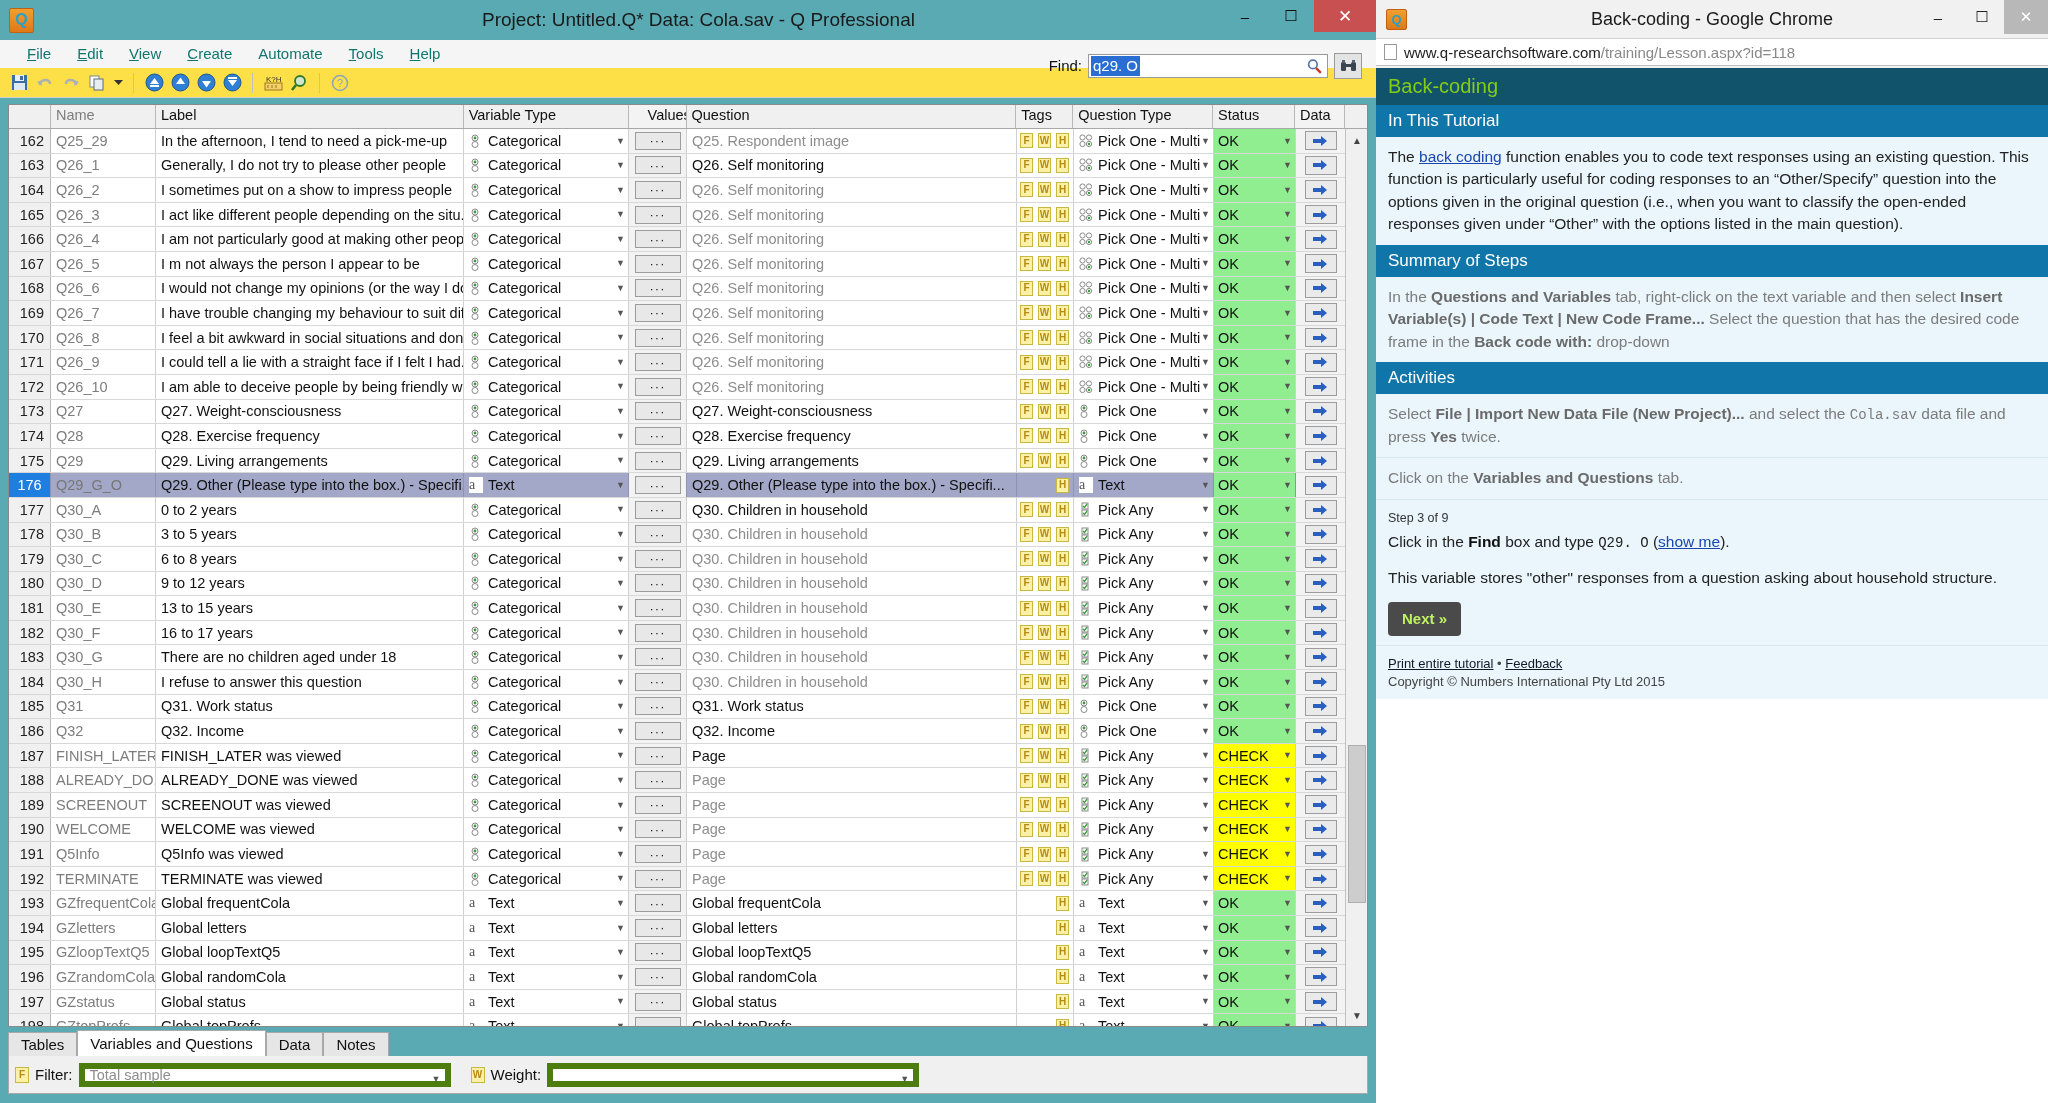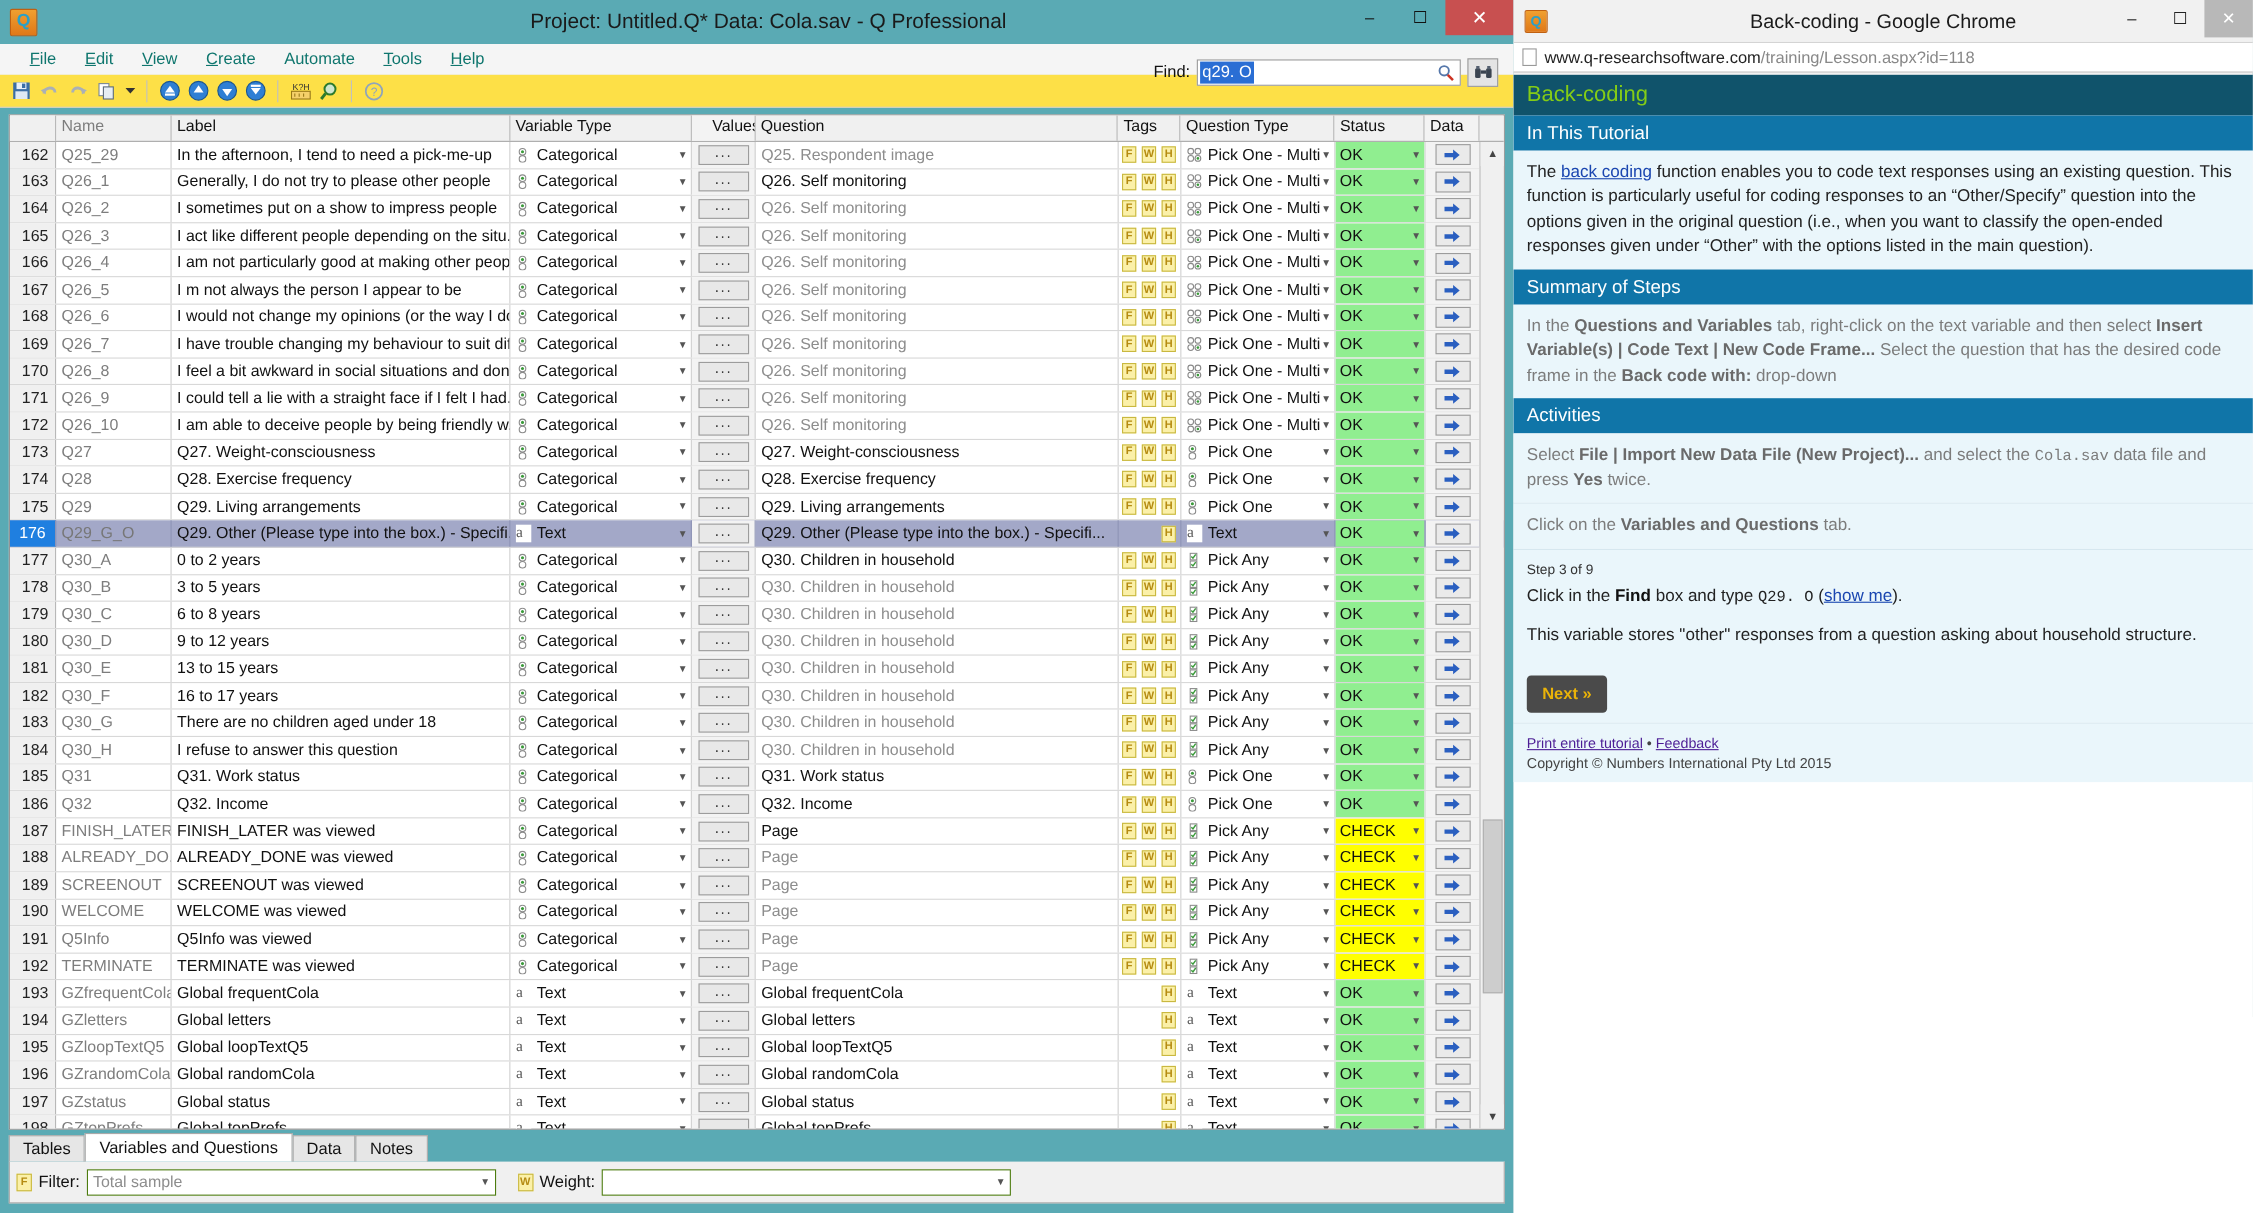--- a/index.html
+++ b/index.html
@@ -197,21 +197,21 @@
   }
   .tab.active { background:#fff; height:26px; font-weight:normal; }
   #fw-row {
     height: 38px; background:#f0f0f0; border:1px solid #a9a9a9; border-top:none;
     display:flex; align-items:center; padding:0 6px; gap:6px;
   }
   .fw-tag { width:14px; height:16px; background:#fbf0a8; border:1px solid #c9b840;
             font-size:10px; font-weight:bold; color:#b58b12;
             display:flex; align-items:center; justify-content:center; }
   .fw-label { font-size:15px; color:#111; }
-  .fw-sel { height:24px; background:#fff; border:1px solid #4d7c0f;
+  .fw-sel { height:24px; background:#fff; border:6px solid #4d7c0f;
             display:flex; align-items:center; padding-left:5px; position:relative;
             font-size:14.5px; }
   .fw-sel .cb-arrow { top:3px; right:3px; }
 
   
   #chrome-window {
     position:absolute; left:1376px; top:0;
     width: 672px; height: 1103px;
     background:#f1f1f1;
   }
@@ -247,26 +247,26 @@
     background:#eaf6fb; color:#222; font-size:15.5px; line-height:1.45;
     padding:9px 12px;
   }
   .sec-body.grey { color:#7c7c7c; }
   .sec-body b { font-weight:bold; color:#111; }
   .sec-body.grey b { color:#6a6a6a; }
   a.link { color:#1a46b0; text-decoration:underline; }
   .mono { font-family:"Liberation Mono", monospace; font-size:14px; }
   .step-label { font-size:12.5px; color:#333; margin-bottom:4px; }
   #next-btn {
-    display:inline-block; background:#4a4a4a; color:#eab308;
+    display:inline-block; background:#4a4a4a; color:#bef264;
     font-size:15px; font-weight:bold; padding:6px 14px;
-    border-radius:4px; margin-top:24px;
+    border-radius:4px; margin-top:12px;
   }
   .footer-links { background:#eaf6fb; padding:10px 12px; font-size:13px; color:#444; }
-  .footer-links a { color:#4c1d95; }
+  .footer-links a { color:#0f172a; }
   .divider { height:1px; background:#d6e7ef; }
 </style>
 </head>
 <body>
 
 <div id="q-window">
 
   <div id="q-titlebar">
     <div id="q-logo">Q</div>
     <div id="q-title-text">Project: Untitled.Q*  Data: Cola.sav - Q Professional</div>

